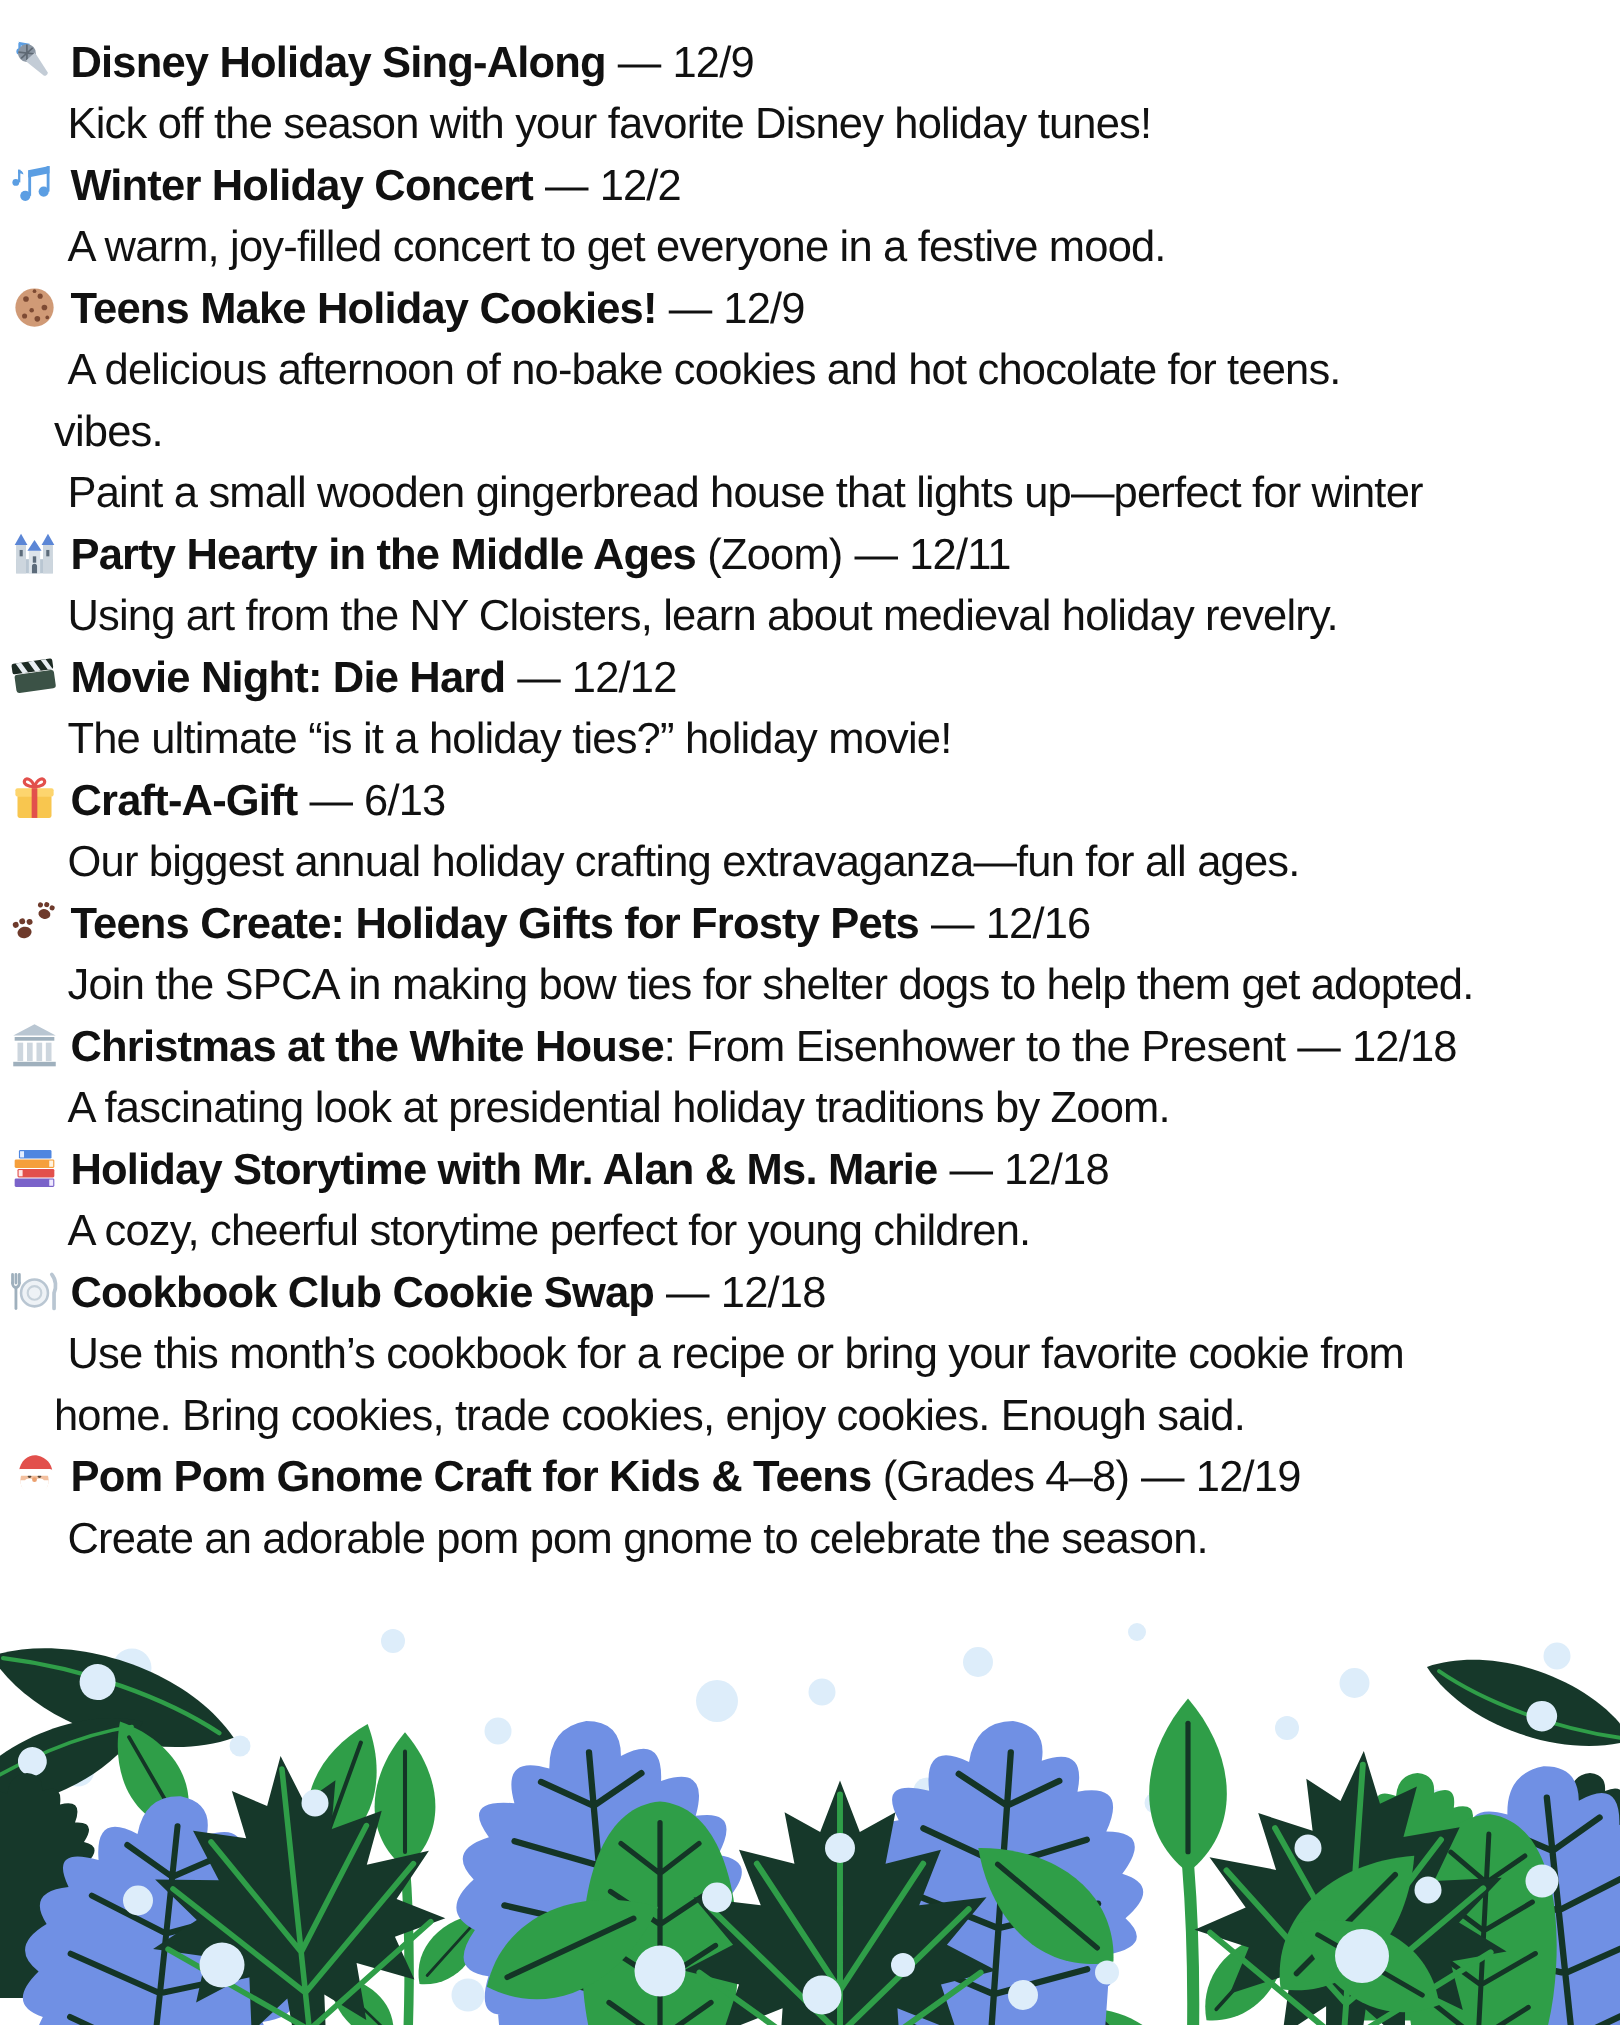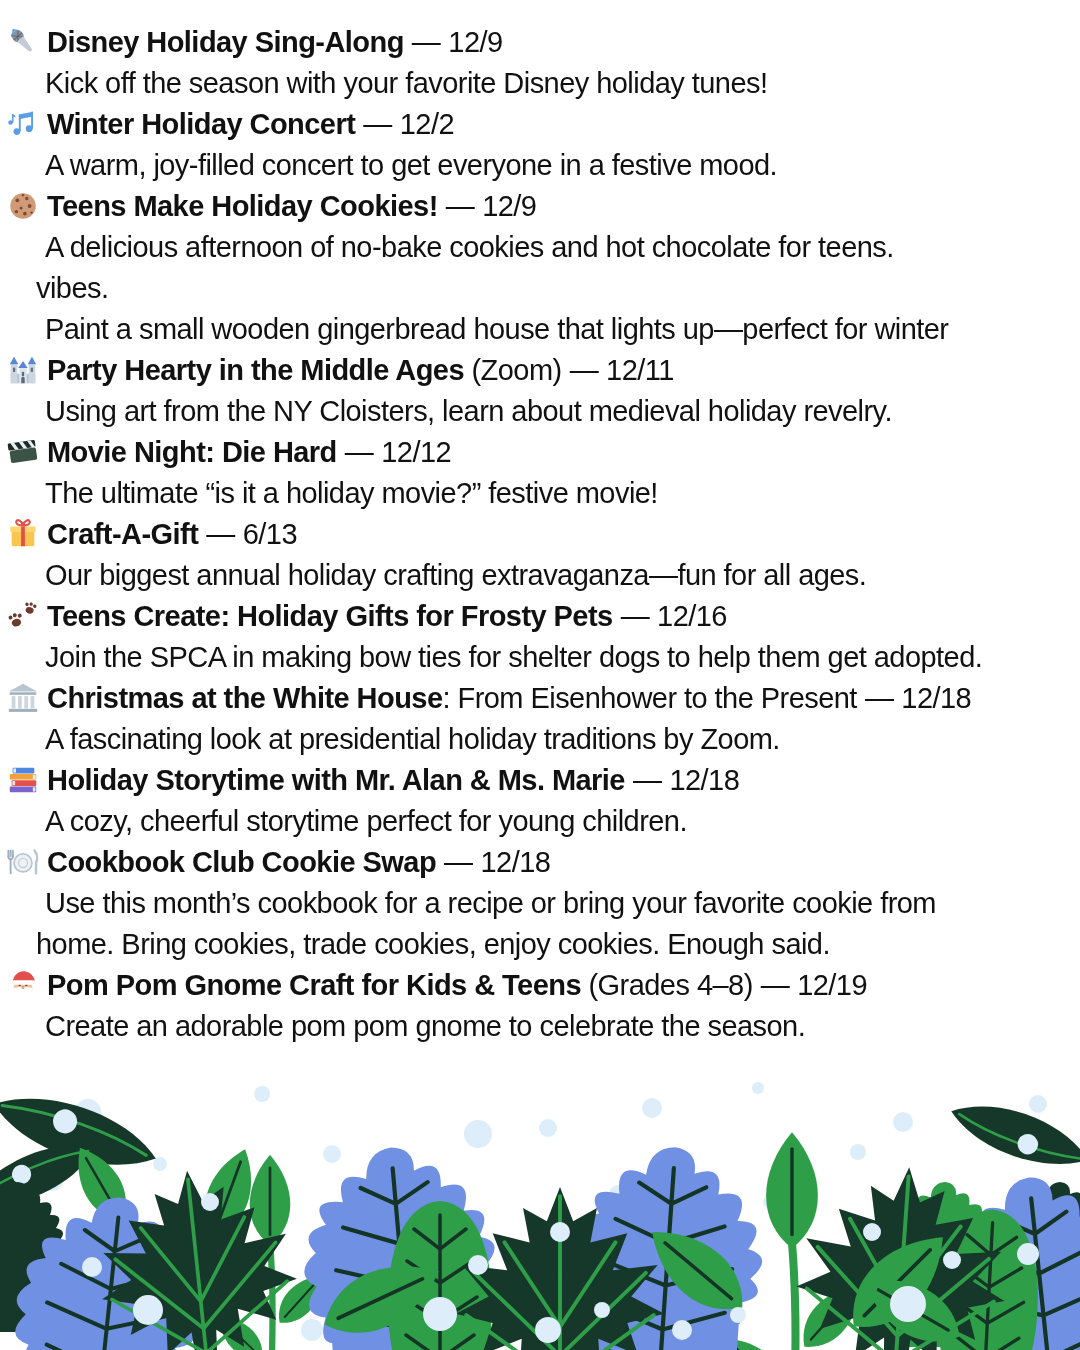--- a/index.html
+++ b/index.html
@@ -98,21 +98,21 @@
           </g>
         </svg></span><b>Party Hearty in the Middle Ages</b><span> (Zoom)</span><span class="dash">—</span><span>12/11</span></div>
     <div class="line desc">Using art from the NY Cloisters, learn about medieval holiday revelry.</div>
     <div class="line title-line"><span class="emoji"><svg viewBox="0 0 36 36">
           <g transform="rotate(-8 18 18)">
             <rect x="4" y="15" width="28" height="13" rx="2" fill="#3b5246"></rect>
             <rect x="3" y="7" width="29" height="7.5" rx="1.5" fill="#1d2b24"></rect>
             <path d="M6,7 l4,7.5 h4 l-4,-7.5 Z M15,7 l4,7.5 h4 l-4,-7.5 Z M24,7 l4,7.5 h3.5 l-4,-7.5 Z" fill="#e8eef2"></path>
           </g>
         </svg></span><b>Movie Night: Die Hard</b><span class="dash">—</span><span>12/12</span></div>
-    <div class="line desc">The ultimate “is it a holiday movie?” festive movie!</div>
+    <div class="line desc">The ultimate “is it a holiday ties?” holiday movie!</div>
     <div class="line title-line"><span class="emoji"><svg viewBox="0 0 36 36">
           <rect x="6" y="15" width="24" height="16" rx="1.5" fill="#f8c64f"></rect>
           <rect x="4.5" y="10" width="27" height="6" rx="1.5" fill="#fdd56e"></rect>
           <rect x="16" y="10" width="4" height="21" fill="#e2504c"></rect>
           <path d="M18,9 C13,9 10,7 11,4.5 C12,2.5 16,3 18,9 Z M18,9 C23,9 26,7 25,4.5 C24,2.5 20,3 18,9 Z" fill="none" stroke="#e2504c" stroke-width="2.2"></path>
         </svg></span><b>Craft-A-Gift</b><span class="dash">—</span><span>6/13</span></div>
     <div class="line desc">Our biggest annual holiday crafting extravaganza—fun for all ages.</div>
     <div class="line title-line"><span class="emoji"><svg viewBox="0 0 36 36">
           <g fill="#6e3a2b">
             <g transform="translate(11,25) rotate(-12)">

